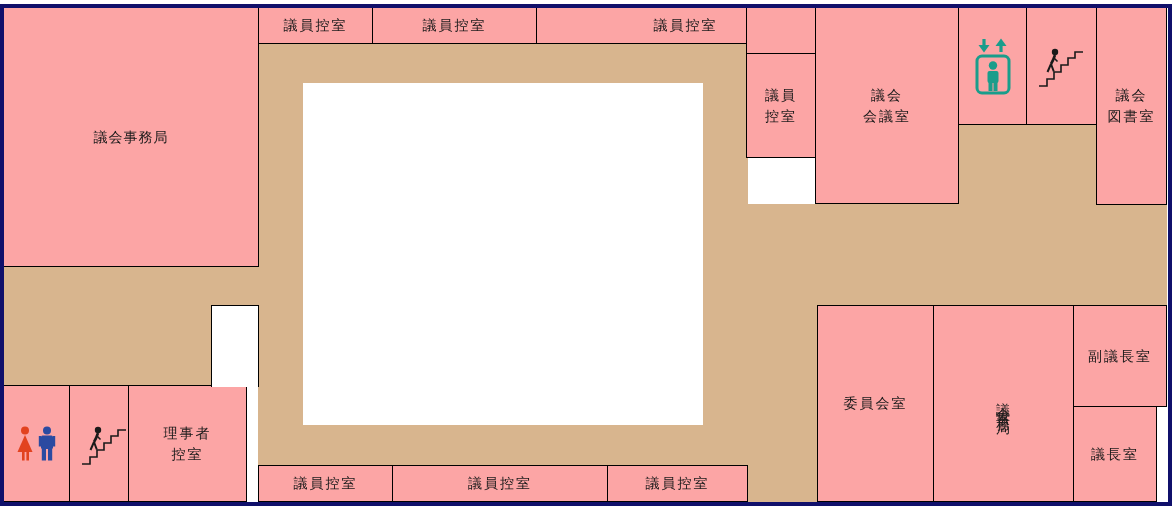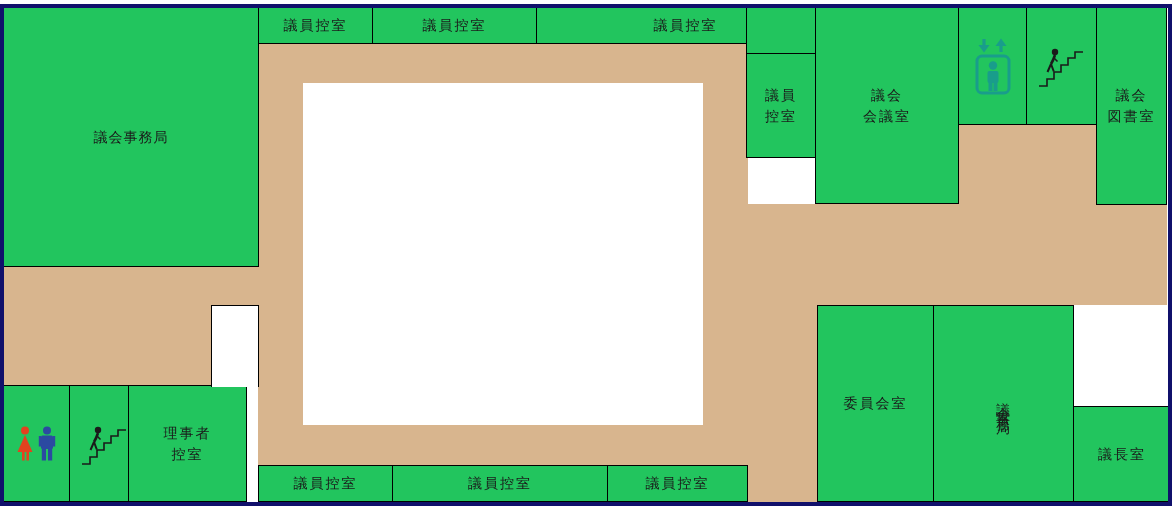--- a/index.html
+++ b/index.html
@@ -8,21 +8,21 @@
     --room-border:#000000;
     --elevator:#199d8b;
     --restroom-female:#e2421f;
     --restroom-male:#2b4aa1;
     --label-text:#1a1a1a;
   }
   *{box-sizing:border-box;margin:0;padding:0}
   body{background:#fff;font-family:"Liberation Sans",sans-serif}
   .stage{position:relative;width:1174px;height:512px;background:#fff;overflow:hidden}
   .corridor{position:absolute;background:var(--corridor);z-index:0}
-  .room{position:absolute;background:#22c55e;border:1px solid var(--room-border);z-index:1;
+  .room{position:absolute;background:#fca5a5;border:1px solid var(--room-border);z-index:1;
         display:flex;flex-direction:column;align-items:center;justify-content:center}
   .room.thick{border-width:2px}
   .notch{position:absolute;background:#fff;border:1px solid var(--room-border);border-bottom:none;z-index:2}
   .lbl{font-size:14px;letter-spacing:2px;color:var(--label-text);line-height:21px;white-space:nowrap;text-align:center}
   .lbl.wide{letter-spacing:1px}
   .lbl.shift-r{transform:translateX(44px)}
   .vlbl{font-size:14px;color:var(--label-text);writing-mode:vertical-rl;text-orientation:upright;letter-spacing:5px;white-space:nowrap}
   .frame{position:absolute;left:0;top:4px;width:1172px;height:502px;border:4px solid var(--frame);z-index:3;pointer-events:none}
   .icon{display:block}
   .icon-elevator{color:var(--elevator)}
@@ -147,18 +147,21 @@
   </div>
 
   <div class="room" style="left:817px;top:305px;width:117px;height:197px">
     <div class="lbl">委員会室</div>
   </div>
 
   <div class="room" style="left:933px;top:305px;width:141px;height:197px">
     <div class="vlbl">議会事務局</div>
   </div>
 
-  <div class="room" style="left:1073px;top:406px;width:98px;height:96px">
+  <div class="room" style="left:1073px;top:305px;width:94px;height:102px">
+    <div class="lbl">副議長室</div>
+  </div>
+  <div class="room" style="left:1073px;top:406px;width:84px;height:96px">
     <div class="lbl">議長室</div>
   </div>
 
   <div class="frame"></div>
 </div>
 
 </body></html>

